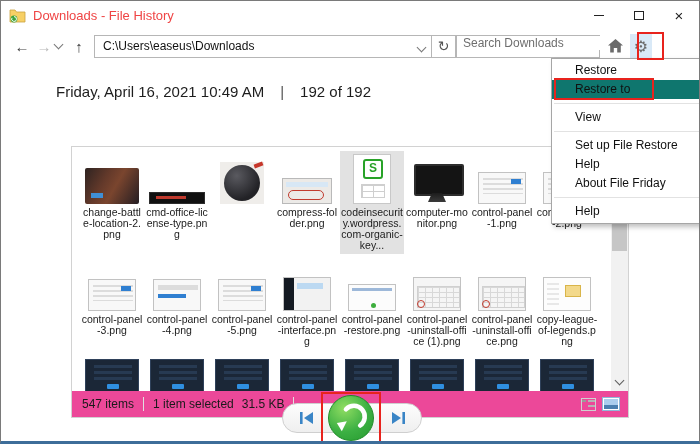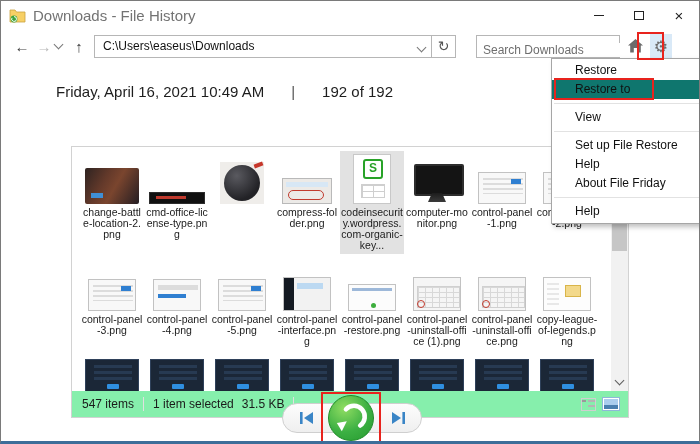--- a/index.html
+++ b/index.html
@@ -3,47 +3,47 @@
 <meta charset="utf-8">
 <style>
   * { margin:0; padding:0; box-sizing:border-box; }
   html,body { width:700px; height:444px; font-family:"Liberation Sans", sans-serif; background:#fff; }
   .window { position:relative; width:700px; height:444px; background:#fff;
             border:1px solid #7a7a7a; border-bottom:3px solid #3d6d99; overflow:hidden; }
 
   
   .titlebar { height:28px; display:flex; align-items:center; padding-left:8px; background:#fff; }
   .titlebar .app-icon { width:18px; height:16px; position:relative; margin-right:6px; }
-  .title-text { font-size:15px; color:#737373; }
+  .title-text { font-size:13px; color:#ef4444; }
   .win-controls { margin-left:auto; display:flex; height:28px; }
   .win-btn { width:40px; height:28px; display:flex; align-items:center; justify-content:center; }
   .min-glyph { width:10px; height:1px; background:#222; }
   .max-glyph { width:10px; height:9px; border:1px solid #222; }
   .close-glyph { font-size:15px; color:#222; line-height:1; }
 
   
   .toolbar { height:34px; display:flex; align-items:center; padding:0 6px 0 10px; }
   .nav-glyph { font-size:15px; width:22px; text-align:center; color:#3c3c3c; }
   .nav-glyph.disabled { color:#b8b8b8; }
   .chev { display:inline-block; width:7px; height:7px; border-right:1px solid #777; border-bottom:1px solid #777; transform:rotate(45deg); margin:0 6px 3px 0; }
   .addressbar { display:flex; align-items:center; width:338px; height:23px; border:1px solid #b6b6b6; margin-left:4px; padding-left:8px; }
   .addressbar input { border:none; outline:none; flex:1; font-size:12px; font-family:"Liberation Sans",sans-serif; color:#111; }
   .addr-chev { margin:2px 6px 0 0; }
   .refresh-box { width:24px; height:23px; border:1px solid #b6b6b6; border-left:none; display:flex; align-items:center; justify-content:center; font-size:14px; color:#555; }
-  .searchbox { display:flex; align-items:flex-end; width:144px; height:23px; border:1px solid #b6b6b6; margin-left:20px; padding:0 6px; }
+  .searchbox { display:flex; align-items:flex-start; width:144px; height:23px; border:1px solid #b6b6b6; margin-left:0; padding:0 6px; }
   .searchbox input { border:none; outline:none; flex:1; font-size:12px; font-family:"Liberation Sans",sans-serif; color:#333; }
   .searchbox input::placeholder { color:#6e6e6e; }
   .toolbtn { width:22px; height:24px; display:flex; align-items:center; justify-content:center; margin-left:4px; }
   .gear-wrap { background:#d9e9f7; }
   .gear-glyph { font-size:16px; color:#6b6b6b; }
   .redbox { position:absolute; border:2px solid #e8231d; z-index:30; pointer-events:none; }
   #gear-redbox { left:636px; top:31px; width:27px; height:28px; }
 
   
-  .date-header { padding:20px 0 0 55px; font-size:15px; color:#1d1d1d; display:flex; align-items:center; gap:27px; }
+  .date-header { padding:20px 0 0 55px; font-size:15px; color:#1d1d1d; display:flex; align-items:center; gap:16px; }
   .date-sep { color:#555; }
 
   
   .file-panel { position:absolute; left:70px; top:117px; width:558px; height:272px; background:#fff; border:1px solid #d2d2d2;margin-top:28px; }
   .files-area { position:absolute; left:0; top:0; right:17px; bottom:26px; overflow:hidden; }
   .file-row { display:flex; padding-left:8px; margin-top:4px; }
   .file-item { width:64px; margin-right:1px; display:flex; flex-direction:column; align-items:center; padding:3px 1px; }
   .file-item.selected { background:#e2e2e2; }
   .thumb-area { height:50px; display:flex; align-items:flex-end; justify-content:center; margin-bottom:3px; }
   .file-item.clipped .thumb-area { height:36px; }
@@ -88,21 +88,21 @@
   .t-dark::after{content:"";position:absolute;left:21px;bottom:3px;width:12px;height:5px;background:#2f8fe0;border-radius:1px}
 
   
   .vscroll { position:absolute; right:0; top:0; bottom:26px; width:17px; background:#f1f1f1; }
   .vthumb { position:absolute; left:1px; right:1px; top:18px; height:86px; background:#c6c6c6; }
   .scroll-arrow { position:absolute; left:5px; width:7px; height:7px; border-right:1px solid #5d5d5d; border-bottom:1px solid #5d5d5d; }
   .scroll-arrow.up { top:7px; transform:rotate(-135deg); }
   .scroll-arrow.down { bottom:7px; transform:rotate(45deg); }
 
   
-  .statusbar { position:absolute; left:0; right:0; bottom:0; height:26px; background:#86efac; display:flex; align-items:center; font-size:12px; color:#1a1a1a; padding-left:10px; }
+  .statusbar { position:absolute; left:0; right:0; bottom:0; height:26px; background:#ec4899; display:flex; align-items:center; font-size:12px; color:#1a1a1a; padding-left:10px; }
   .status-div { width:1px; height:14px; background:#e0e0e0; margin:0 9px; }
   .view-icons { margin-left:auto; display:flex; align-items:center; gap:6px; padding-right:8px; }
   .icon-details { width:15px; height:13px; background:linear-gradient(#9a9a9a 2px,transparent 2px) 0 1px/4px 5px no-repeat, linear-gradient(#b5b5b5 2px,transparent 2px) 6px 1px/9px 5px repeat-y; border:1px solid #cfcfcf; }
   .icon-thumbs { width:18px; height:14px; border:1px solid #8fb8d9; background:linear-gradient(#aacdee 55%,#4a7fb0 55%); box-shadow:inset 0 0 0 1px #fff; }
 
   
   .nav-pill { position:absolute; left:281px; top:402px; width:140px; height:30px; border:1px solid #cfcfcf; border-radius:16px; background:linear-gradient(#fdfdfd,#efefef); }
   .nav-side { position:absolute; top:402px; width:42px; height:30px; display:flex; align-items:center; justify-content:center; }
   #nav-prev { left:285px; } #nav-next { left:375px; }
   .restore-circle { position:absolute; left:327px; top:394px; width:46px; height:46px; border-radius:50%;

